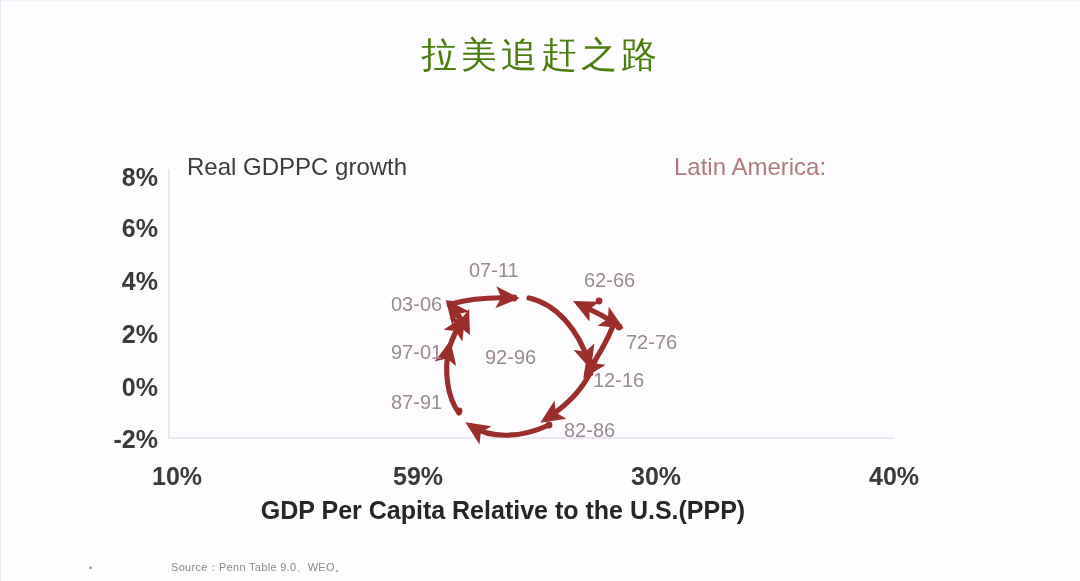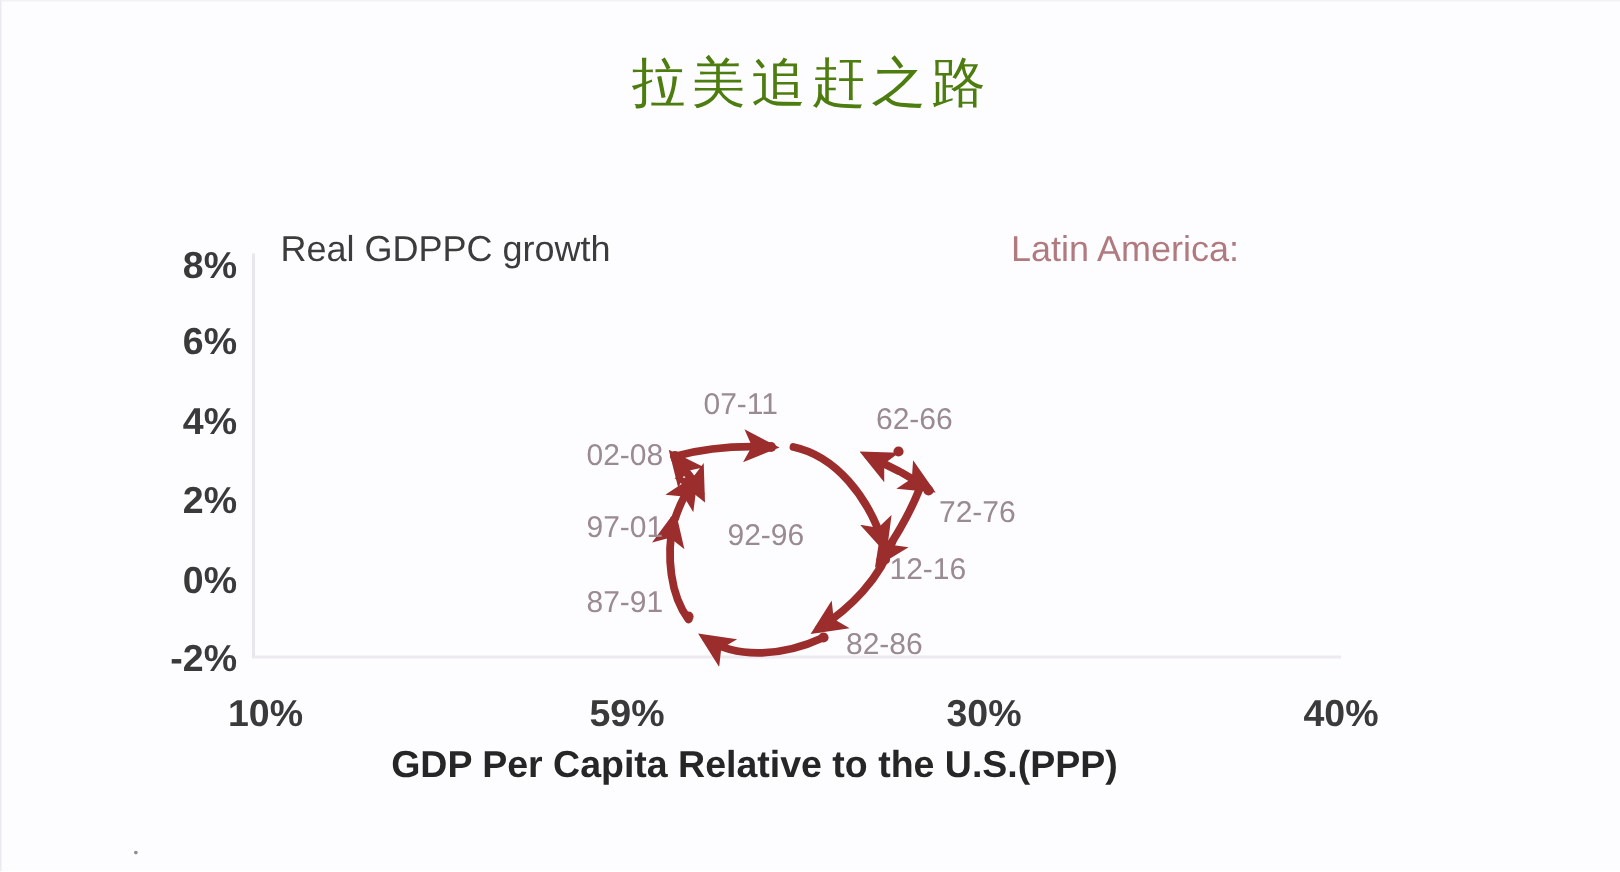--- a/index.html
+++ b/index.html
@@ -204,32 +204,33 @@
       <circle cx="548" cy="424" r="3.4"></circle>
       <circle cx="458" cy="410" r="3.4"></circle>
       <circle cx="449" cy="303" r="3.4"></circle>
       <circle cx="513" cy="297" r="3.4"></circle>
       <circle cx="589" cy="372" r="3.4"></circle>
     </g>
   </svg>
 
   <div class="period-label" style="left:468px; top:258px;">07-11</div>
   <div class="period-label" style="left:583px; top:268px;">62-66</div>
-  <div class="period-label" style="left:390px; top:292px;">02-08</div>
+  <div class="period-label" style="left:390px; top:292px;">03-06</div>
   <div class="period-label" style="left:625px; top:330px;">72-76</div>
   <div class="period-label" style="left:390px; top:340px;">97-01</div>
   <div class="period-label" style="left:484px; top:345px;">92-96</div>
   <div class="period-label" style="left:592px; top:368px;">12-16</div>
   <div class="period-label" style="left:390px; top:390px;">87-91</div>
   <div class="period-label" style="left:563px; top:418px;">82-86</div>
 
   <div id="xticks">
     <div class="xtick" style="left:176px">10%</div>
     <div class="xtick" style="left:417px">59%</div>
     <div class="xtick" style="left:655px">30%</div>
     <div class="xtick" style="left:893px">40%</div>
   </div>
 
   <div id="xaxis-title">GDP Per Capita Relative to the U.S.(PPP)</div>
 
   <div id="footer-bullet">•</div>
+  <div id="source-note">Source：Penn Table 9.0、WEO。</div>
 
 </div>
 
 </body></html>

